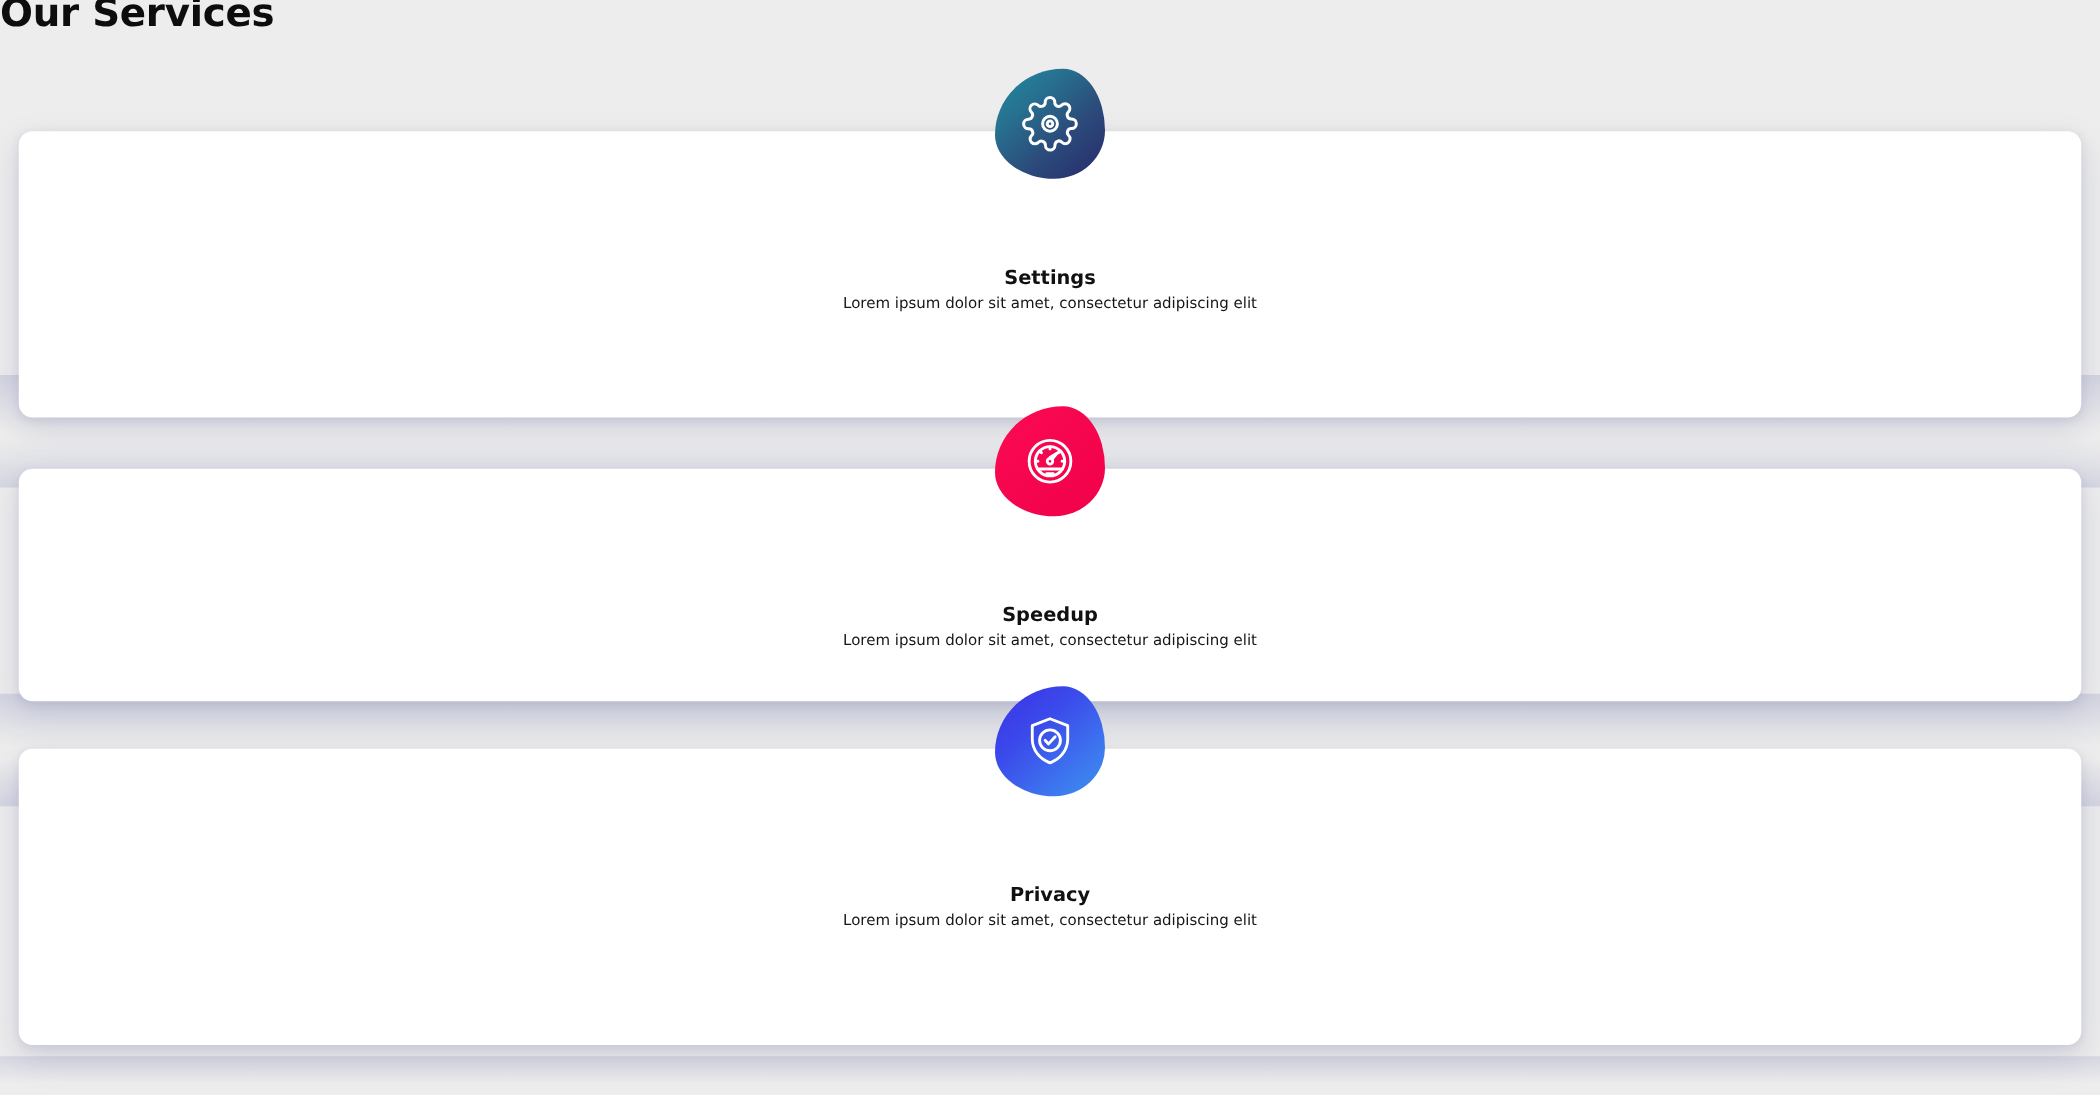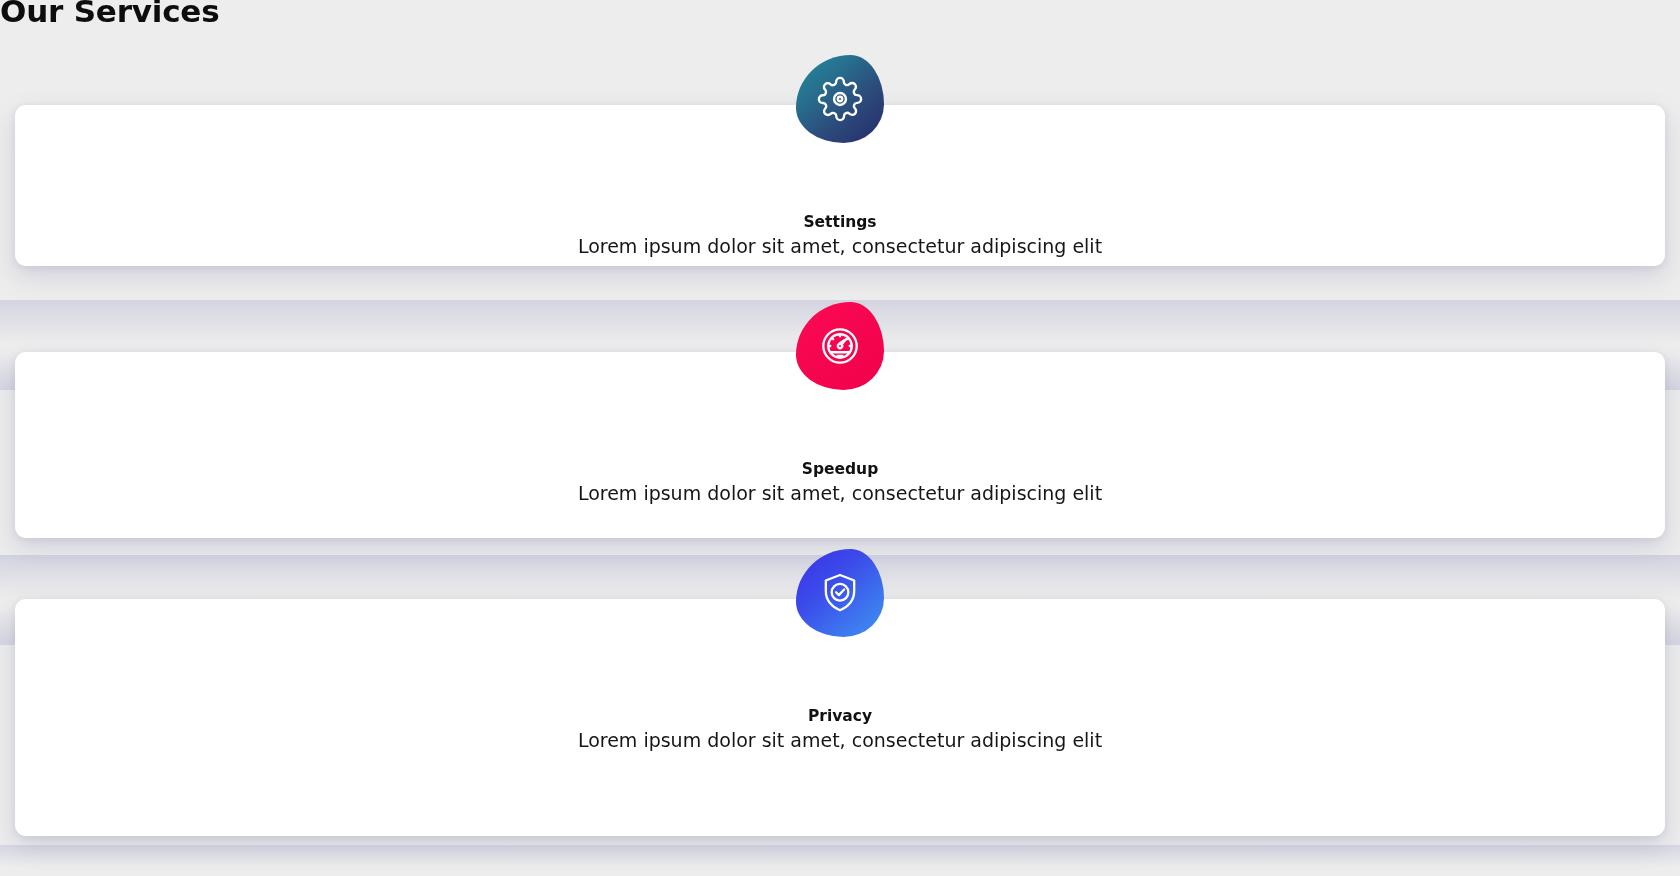--- a/index.html
+++ b/index.html
@@ -30,35 +30,35 @@
   }
 
   
   .service-section {
     position: absolute;
     left: 0;
     width: 1680px;
   }
 
   .service-section.s1 { top: 55px;  height: 260px; }
-  .service-section.s2 { top: 302px; height: 260px; }
+  .service-section.s2 { top: 325px; height: 260px; }
   .service-section.s3 { top: 549px; height: 290px; }
 
   
   .card {
     position: absolute;
     left: 15px;
     width: 1650px;
     background: #ffffff;
     border-radius: 11px;
     box-shadow: 0 10px 26px rgba(96,100,150,0.20),
                 0 2px 7px rgba(96,100,150,0.12);
   }
 
-  .s1 .card { top: 50px;  height: 161px; }
+  .s1 .card { top: 50px;  height: 229px; }
   .s2 .card { top: 50px;  height: 186px; }
   .s3 .card { top: 50px;  height: 237px; }
 
   
   .blob {
     position: absolute;
     left: 50%;
     transform: translateX(-50%);
     top: 0px;
     width: 88px;
@@ -82,21 +82,21 @@
   }
 
   .card-title {
     font-size: 15.5px;
     font-weight: bold;
     color: #111111;
     line-height: 1.25;
   }
 
   .card-desc {
-    font-size: 19px;
+    font-size: 12px;
     font-weight: normal;
     color: #161616;
     line-height: 1.35;
     margin-top: 2px;
   }
 
   
   .gutter-shade {
     position: absolute;
     left: 0;

